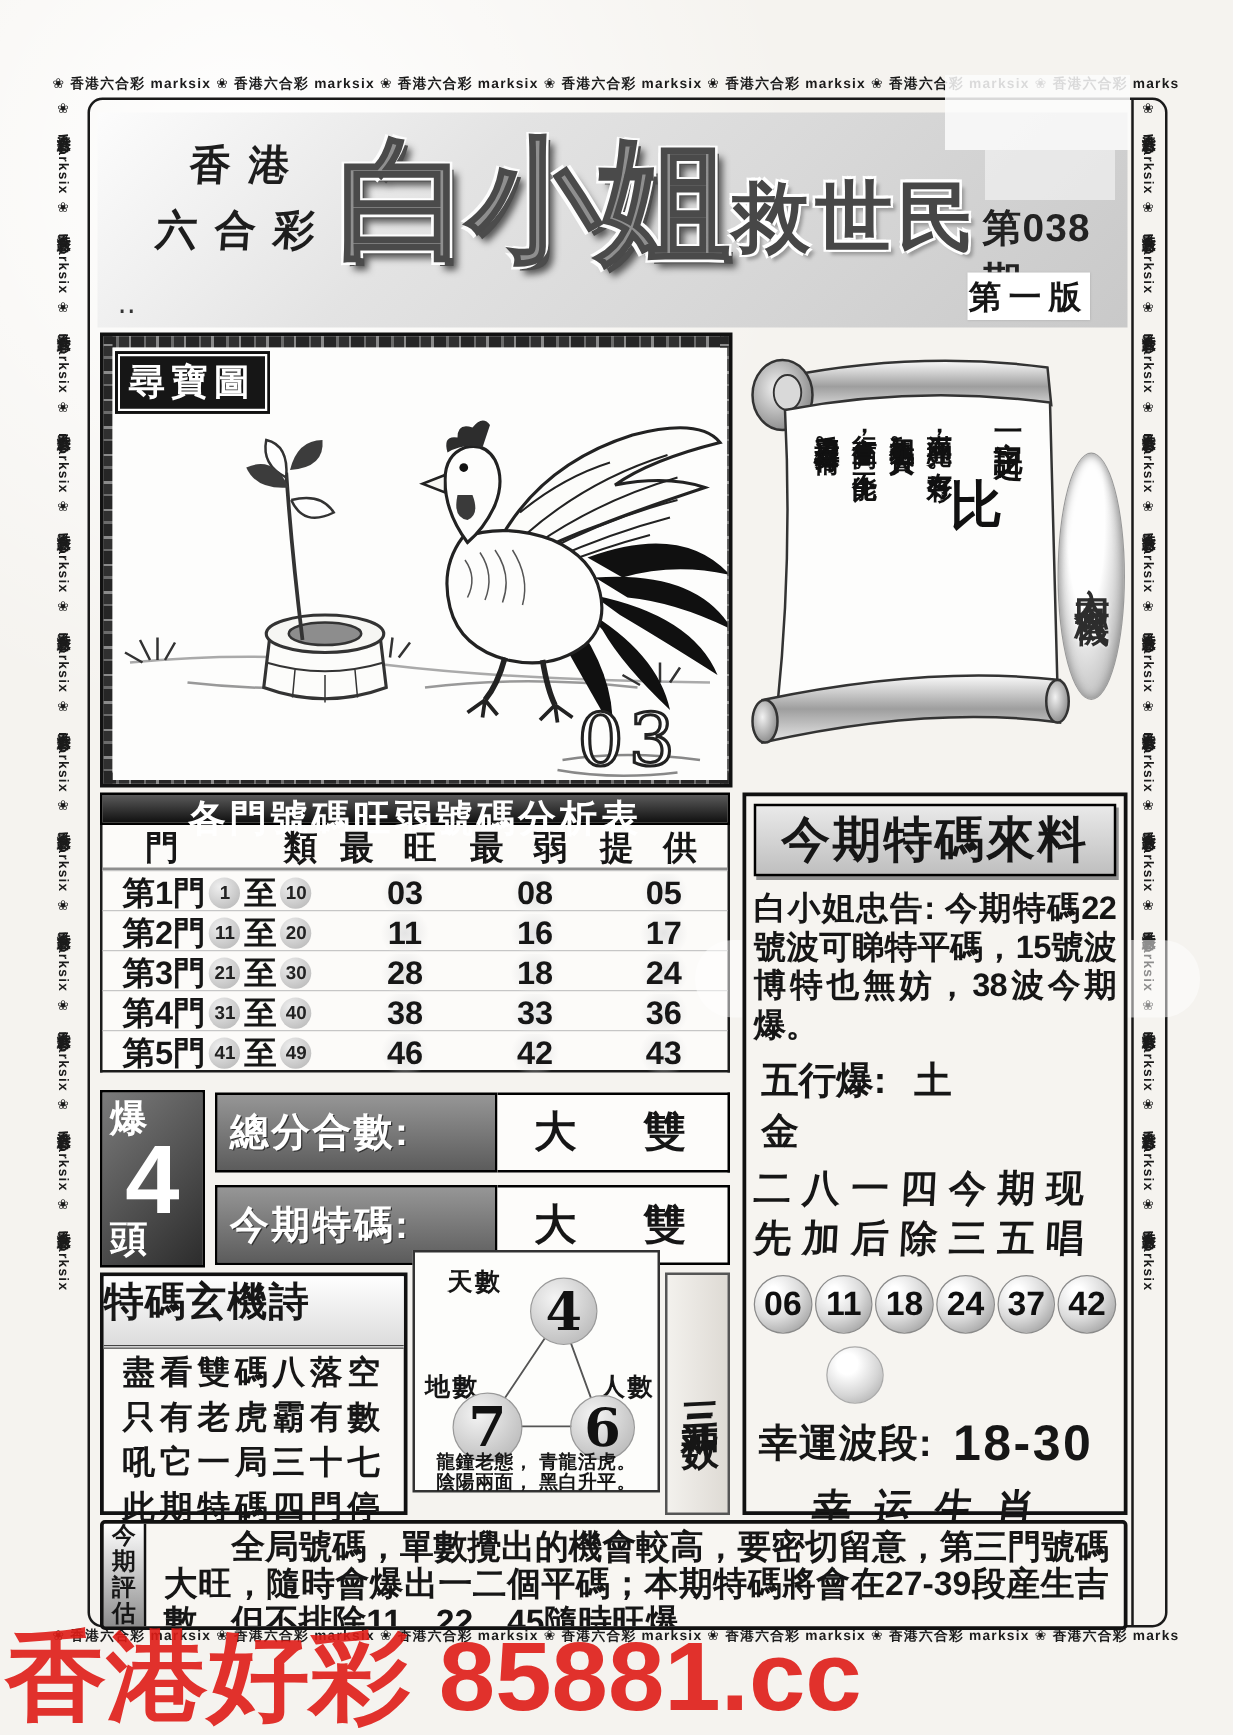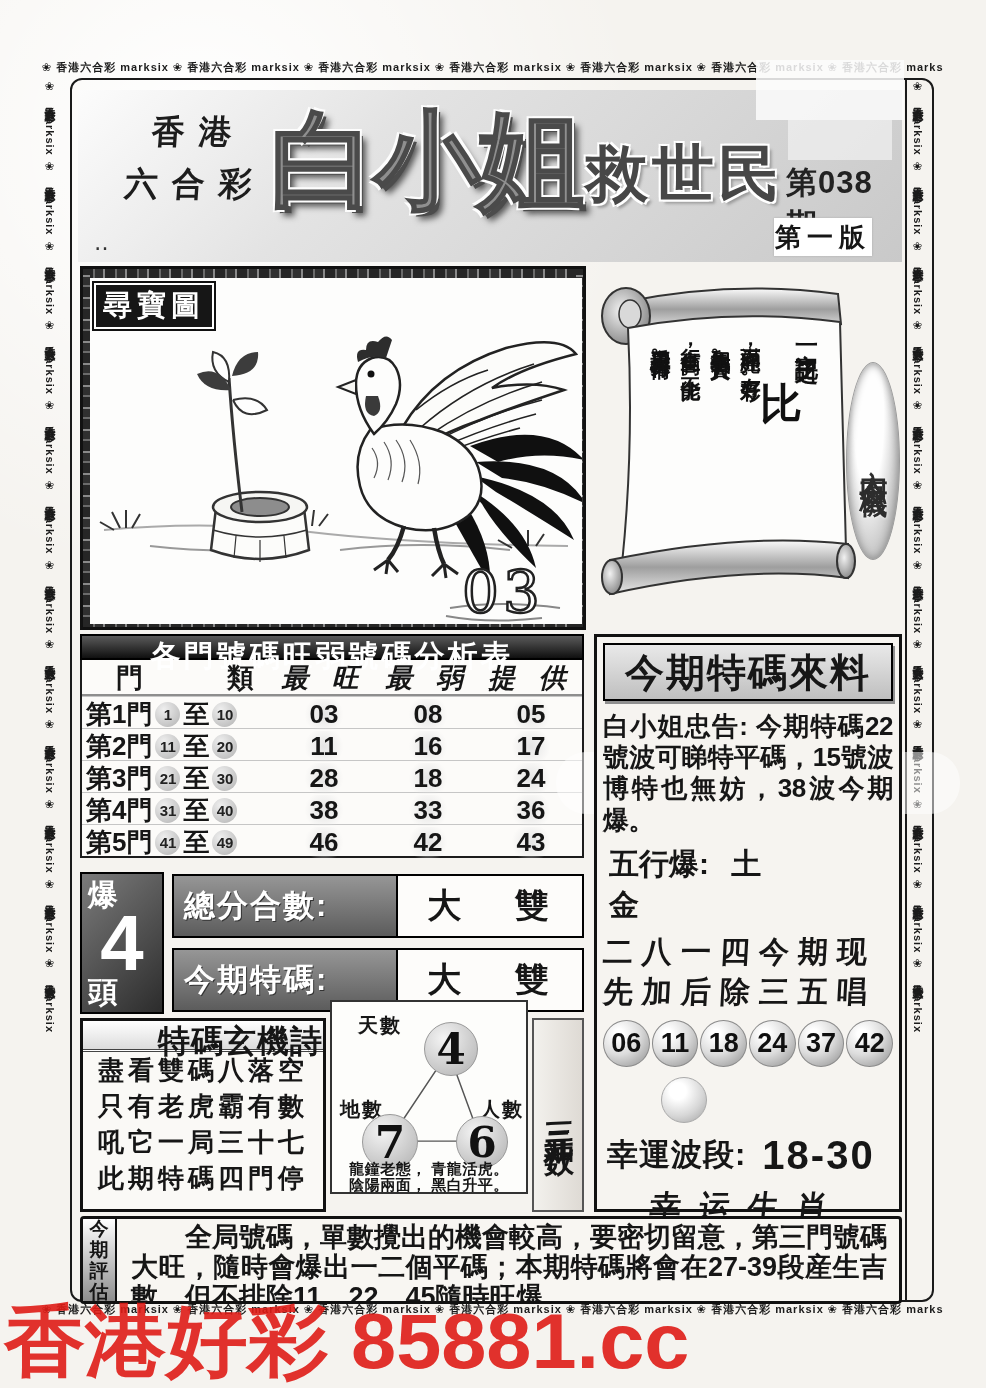--- a/index.html
+++ b/index.html
@@ -70,22 +70,22 @@
   .mystery-oval span{writing-mode:vertical-rl;font-size:28px;font-weight:900;letter-spacing:6px;color:#2d2d2d;text-shadow:0 0 3px #fff;}
 
   
   .analysis{position:absolute;left:80px;top:634px;width:504px;}
   .analysis-title{height:26px;border:2px solid #000;background:linear-gradient(180deg,#5a5a5a,#101010);
     color:#fff;font-size:30px;font-weight:900;letter-spacing:3px;text-align:center;line-height:40px;}
   .analysis-body{border:2px solid #1c1c1c;border-top:none;background:#fcfbf9;}
   .arow{display:grid;grid-template-columns:190px 104px 104px 102px;align-items:center;height:32px;border-top:1px solid #c6c6c6;}
   .arow.head{height:36px;border-top:none;border-bottom:2px solid #8e8e8e;font-size:27px;font-weight:900;}
   .ahead-gate{display:flex;justify-content:space-between;padding:0 18px 0 34px;}
-  .ahead{text-align:center;letter-spacing:8px;font-style:italic;}
-  .gate-cell{display:flex;align-items:center;gap:3px;padding-left:4px;font-size:26px;font-weight:900;}
+  .ahead{letter-spacing:8px;}
+  .gate-cell{display:flex;align-items:center;gap:3px;padding-left:16px;font-size:26px;font-weight:900;}
   .chip{width:25px;height:25px;border-radius:50%;background:radial-gradient(circle at 35% 30%,#efefef,#b2b2b2);
     font-size:15px;font-weight:800;display:inline-flex;align-items:center;justify-content:center;color:#222;}
   .vcell{text-align:center;font-size:26px;font-weight:800;}
   .vcell span{display:inline-block;min-width:44px;background:radial-gradient(circle,#e4e4e4 0%,rgba(230,230,230,0) 72%);}
 
   
   .burst{position:absolute;left:80px;top:872px;width:504px;height:142px;}
   .burst-head{position:absolute;left:0;top:0;width:84px;height:142px;border:2px solid #000;
     background:linear-gradient(135deg,#7b7b7b,#2c2c2c);color:#fff;text-align:center;}
   .burst-head .c1{display:block;font-size:30px;font-weight:900;margin-top:1px;text-align:left;padding-left:6px;}
@@ -94,21 +94,21 @@
   .burst-rows{position:absolute;left:92px;top:2px;width:412px;display:flex;flex-direction:column;gap:10px;}
   .brow{display:flex;height:64px;}
   .brow .blabel{width:226px;border:2px solid #000;background:linear-gradient(180deg,#969696,#5c5c5c);
     color:#fff;font-size:31px;font-weight:900;letter-spacing:2px;display:flex;align-items:center;padding-left:10px;
     text-shadow:1px 1px 0 #333;}
   .brow .bvalue{flex:1;border:2px solid #000;border-left:none;background:#fdfcfa;
     font-size:34px;font-weight:900;letter-spacing:22px;display:flex;align-items:center;justify-content:center;padding-left:18px;}
 
   
   .poem{position:absolute;left:80px;top:1018px;width:246px;height:194px;border:3px solid #111;background:#faf9f6;}
-  .poem-title{height:31px;font-size:32px;font-weight:900;text-align:right;letter-spacing:1px;line-height:40px;
+  .poem-title{height:58px;font-size:32px;font-weight:900;text-align:left;letter-spacing:1px;line-height:40px;
     background:linear-gradient(180deg,#fff,#dcdcdc);border-bottom:3px double #444;}
   .poem-line{font-size:26px;font-weight:900;letter-spacing:4px;text-align:center;line-height:36px;}
 
   
   .triangle{position:absolute;left:330px;top:1000px;width:198px;height:194px;border:2px solid #333;background:#fdfdfb;}
   .tri-label{position:absolute;font-size:20px;font-weight:800;letter-spacing:2px;}
   .tri-ball{position:absolute;border-radius:50%;background:radial-gradient(circle at 36% 30%,#f4f4f4,#bdbdbd 80%);
     border:1px solid #999;display:flex;align-items:center;justify-content:center;
     font-family:var(--serif);font-weight:900;color:#111;}
   .tri-cap{position:absolute;left:0;width:100%;text-align:center;font-size:15px;font-weight:900;letter-spacing:0.5px;}

